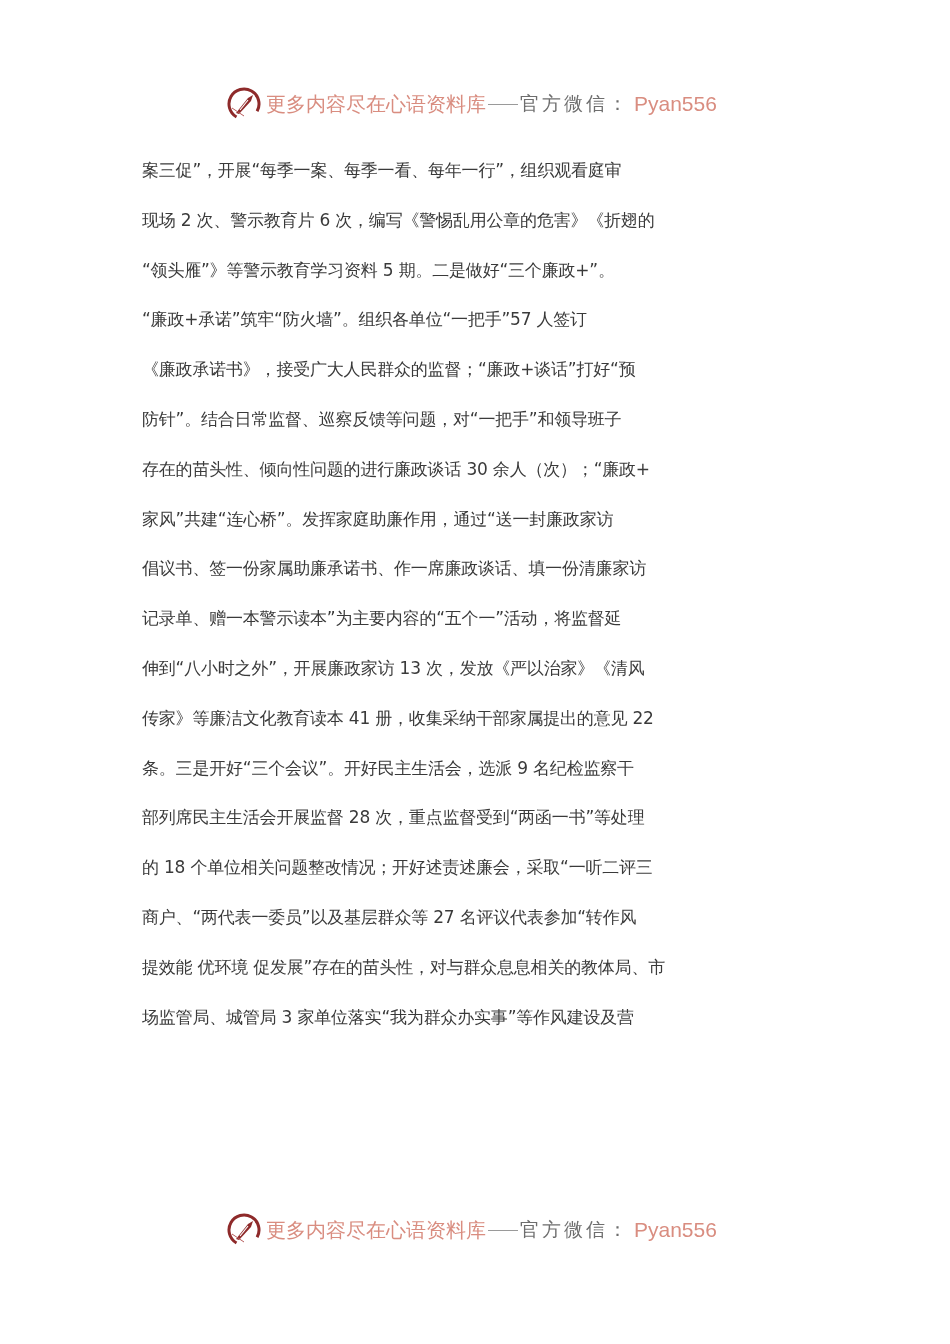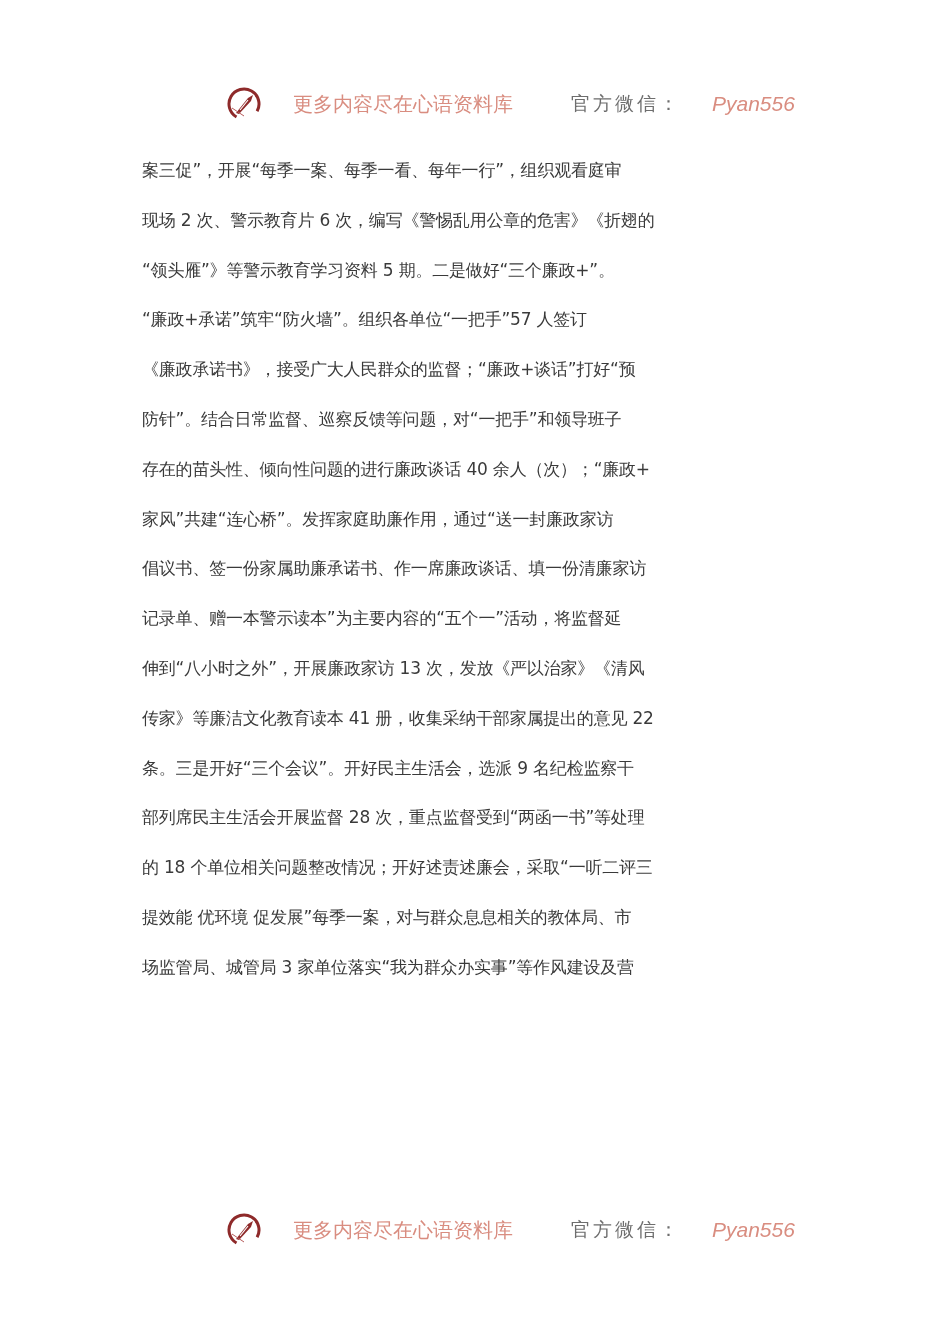--- a/index.html
+++ b/index.html
@@ -15,21 +15,20 @@
       font-family: "DejaVu Sans", "Liberation Sans", sans-serif;
     }
     .banner {
       position: absolute;
       left: 226px;
       width: 500px;
       height: 40px;
       display: flex;
       align-items: center;
       white-space: nowrap;
-      gap: 27px;
     }
     .banner.top { top: 84px; }
     .banner.bottom { top: 1210px; }
     .logo {
       width: 36px;
       height: 36px;
       margin-right: 4px;
       flex: 0 0 auto;
     }
     .brand {
@@ -50,21 +49,20 @@
       font-family: "DejaVu Serif", "Liberation Serif", serif;
       font-size: 19px;
       color: #6e6e6e;
       letter-spacing: 3px;
     }
     .wechat-id {
       font-family: "Liberation Sans", sans-serif;
       font-size: 21px;
       color: #d98d80;
       margin-left: 4px;
-      font-style: italic;
     }
     .content {
       position: absolute;
       left: 142px;
       top: 146px;
       width: 668px;
     }
     .line {
       height: 49.8px;
       line-height: 49.8px;
@@ -90,30 +88,31 @@
   <span class="wechat-id">Pyan556</span>
 </div>
 
 <div class="content">
   <div class="line">案三促”，开展“每季一案、每季一看、每年一行”，组织观看庭审</div>
   <div class="line">现场 2 次、警示教育片 6 次，编写《警惕乱用公章的危害》《折翅的</div>
   <div class="line"> “领头雁”》等警示教育学习资料 5 期。二是做好“三个廉政+”。</div>
   <div class="line"> “廉政+承诺”筑牢“防火墙”。组织各单位“一把手”57 人签订</div>
   <div class="line">《廉政承诺书》，接受广大人民群众的监督；“廉政+谈话”打好“预</div>
   <div class="line">防针”。结合日常监督、巡察反馈等问题，对“一把手”和领导班子</div>
-  <div class="line">存在的苗头性、倾向性问题的进行廉政谈话 40 余人（次）；“廉政+</div>
+  <div class="line">存在的苗头性、倾向性问题的进行廉政谈话 30 余人（次）；“廉政+</div>
   <div class="line">家风”共建“连心桥”。发挥家庭助廉作用，通过“送一封廉政家访</div>
   <div class="line">倡议书、签一份家属助廉承诺书、作一席廉政谈话、填一份清廉家访</div>
   <div class="line">记录单、赠一本警示读本”为主要内容的“五个一”活动，将监督延</div>
   <div class="line">伸到“八小时之外”，开展廉政家访 13 次，发放《严以治家》《清风</div>
   <div class="line">传家》等廉洁文化教育读本 41 册，收集采纳干部家属提出的意见 22</div>
   <div class="line">条。三是开好“三个会议”。开好民主生活会，选派 9 名纪检监察干</div>
   <div class="line">部列席民主生活会开展监督 28 次，重点监督受到“两函一书”等处理</div>
   <div class="line">的 18 个单位相关问题整改情况；开好述责述廉会，采取“一听二评三</div>
-  <div class="line">提效能 优环境 促发展”每季一案，对与群众息息相关的教体局、市</div>
+  <div class="line">商户、“两代表一委员”以及基层群众等 27 名评议代表参加“转作风</div>
+  <div class="line">提效能 优环境 促发展”存在的苗头性，对与群众息息相关的教体局、市</div>
   <div class="line">场监管局、城管局 3 家单位落实“我为群众办实事”等作风建设及营</div>
 </div>
 
 <div class="banner bottom">
   <svg class="logo" viewBox="0 0 36 36">
     <circle cx="18" cy="18" r="15" fill="none" stroke="#8e2a2a" stroke-width="3" stroke-dasharray="70 25" transform="rotate(120 18 18)"></circle>
     <path d="M10 27 L22 12 L27 9 L25 15 L13 28 Z" fill="#8e2a2a"></path>
     <path d="M14 24 L22 14" stroke="#ffffff" stroke-width="1.2"></path>
     <path d="M6 22 Q12 26 18 30" fill="none" stroke="#b75b5b" stroke-width="1"></path>
   </svg>

